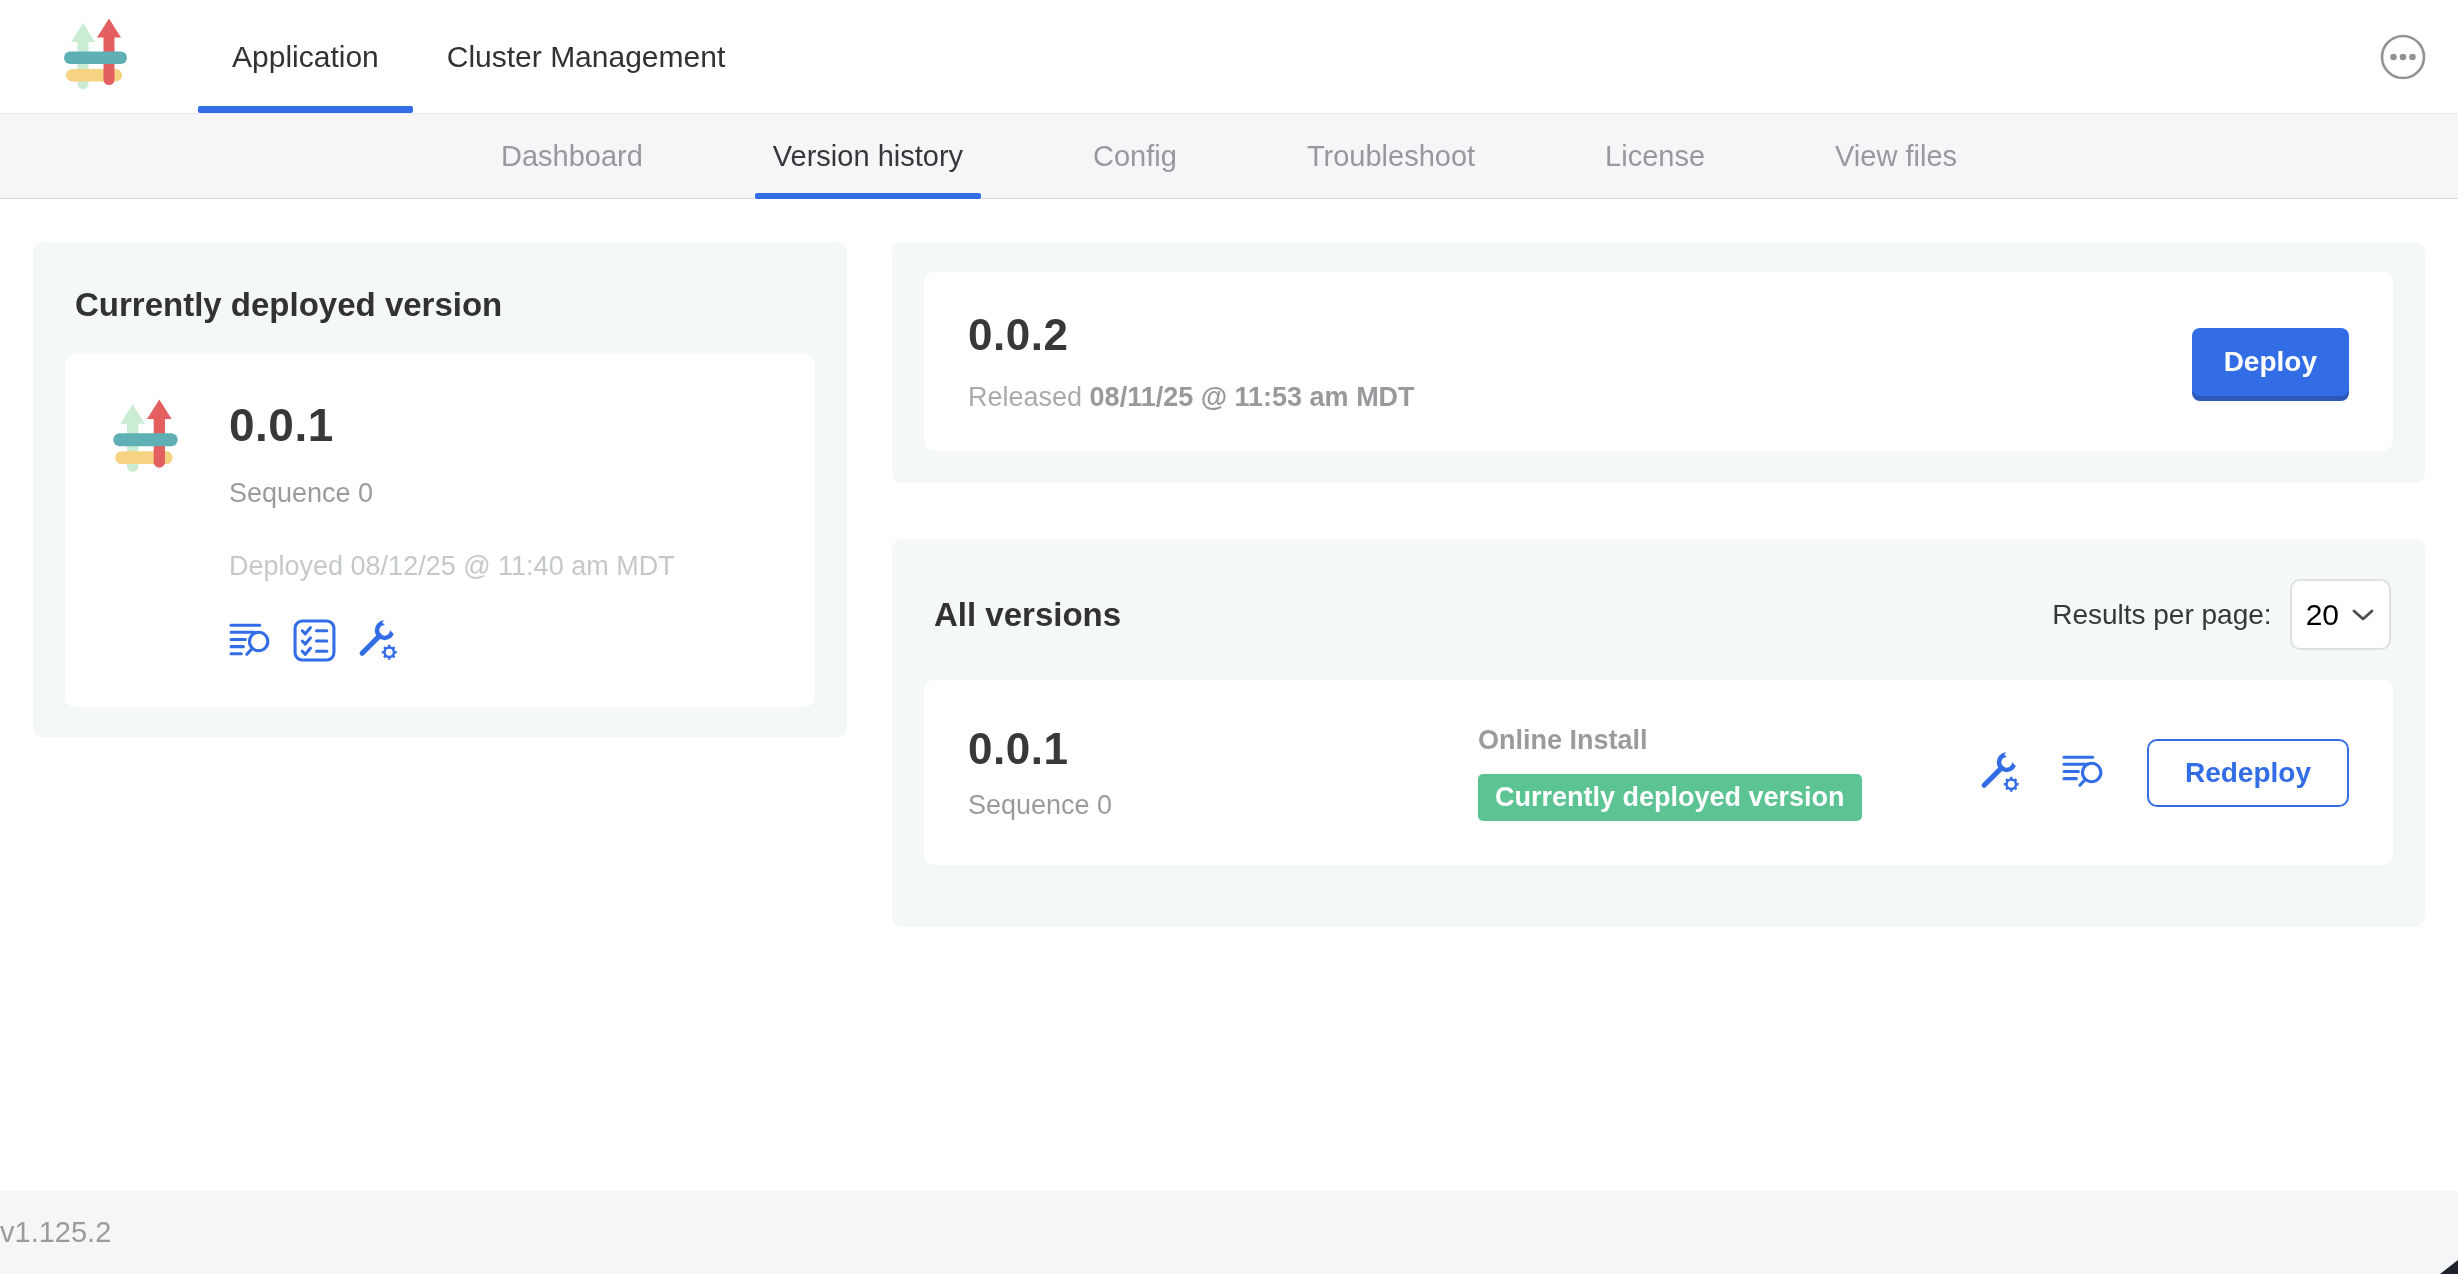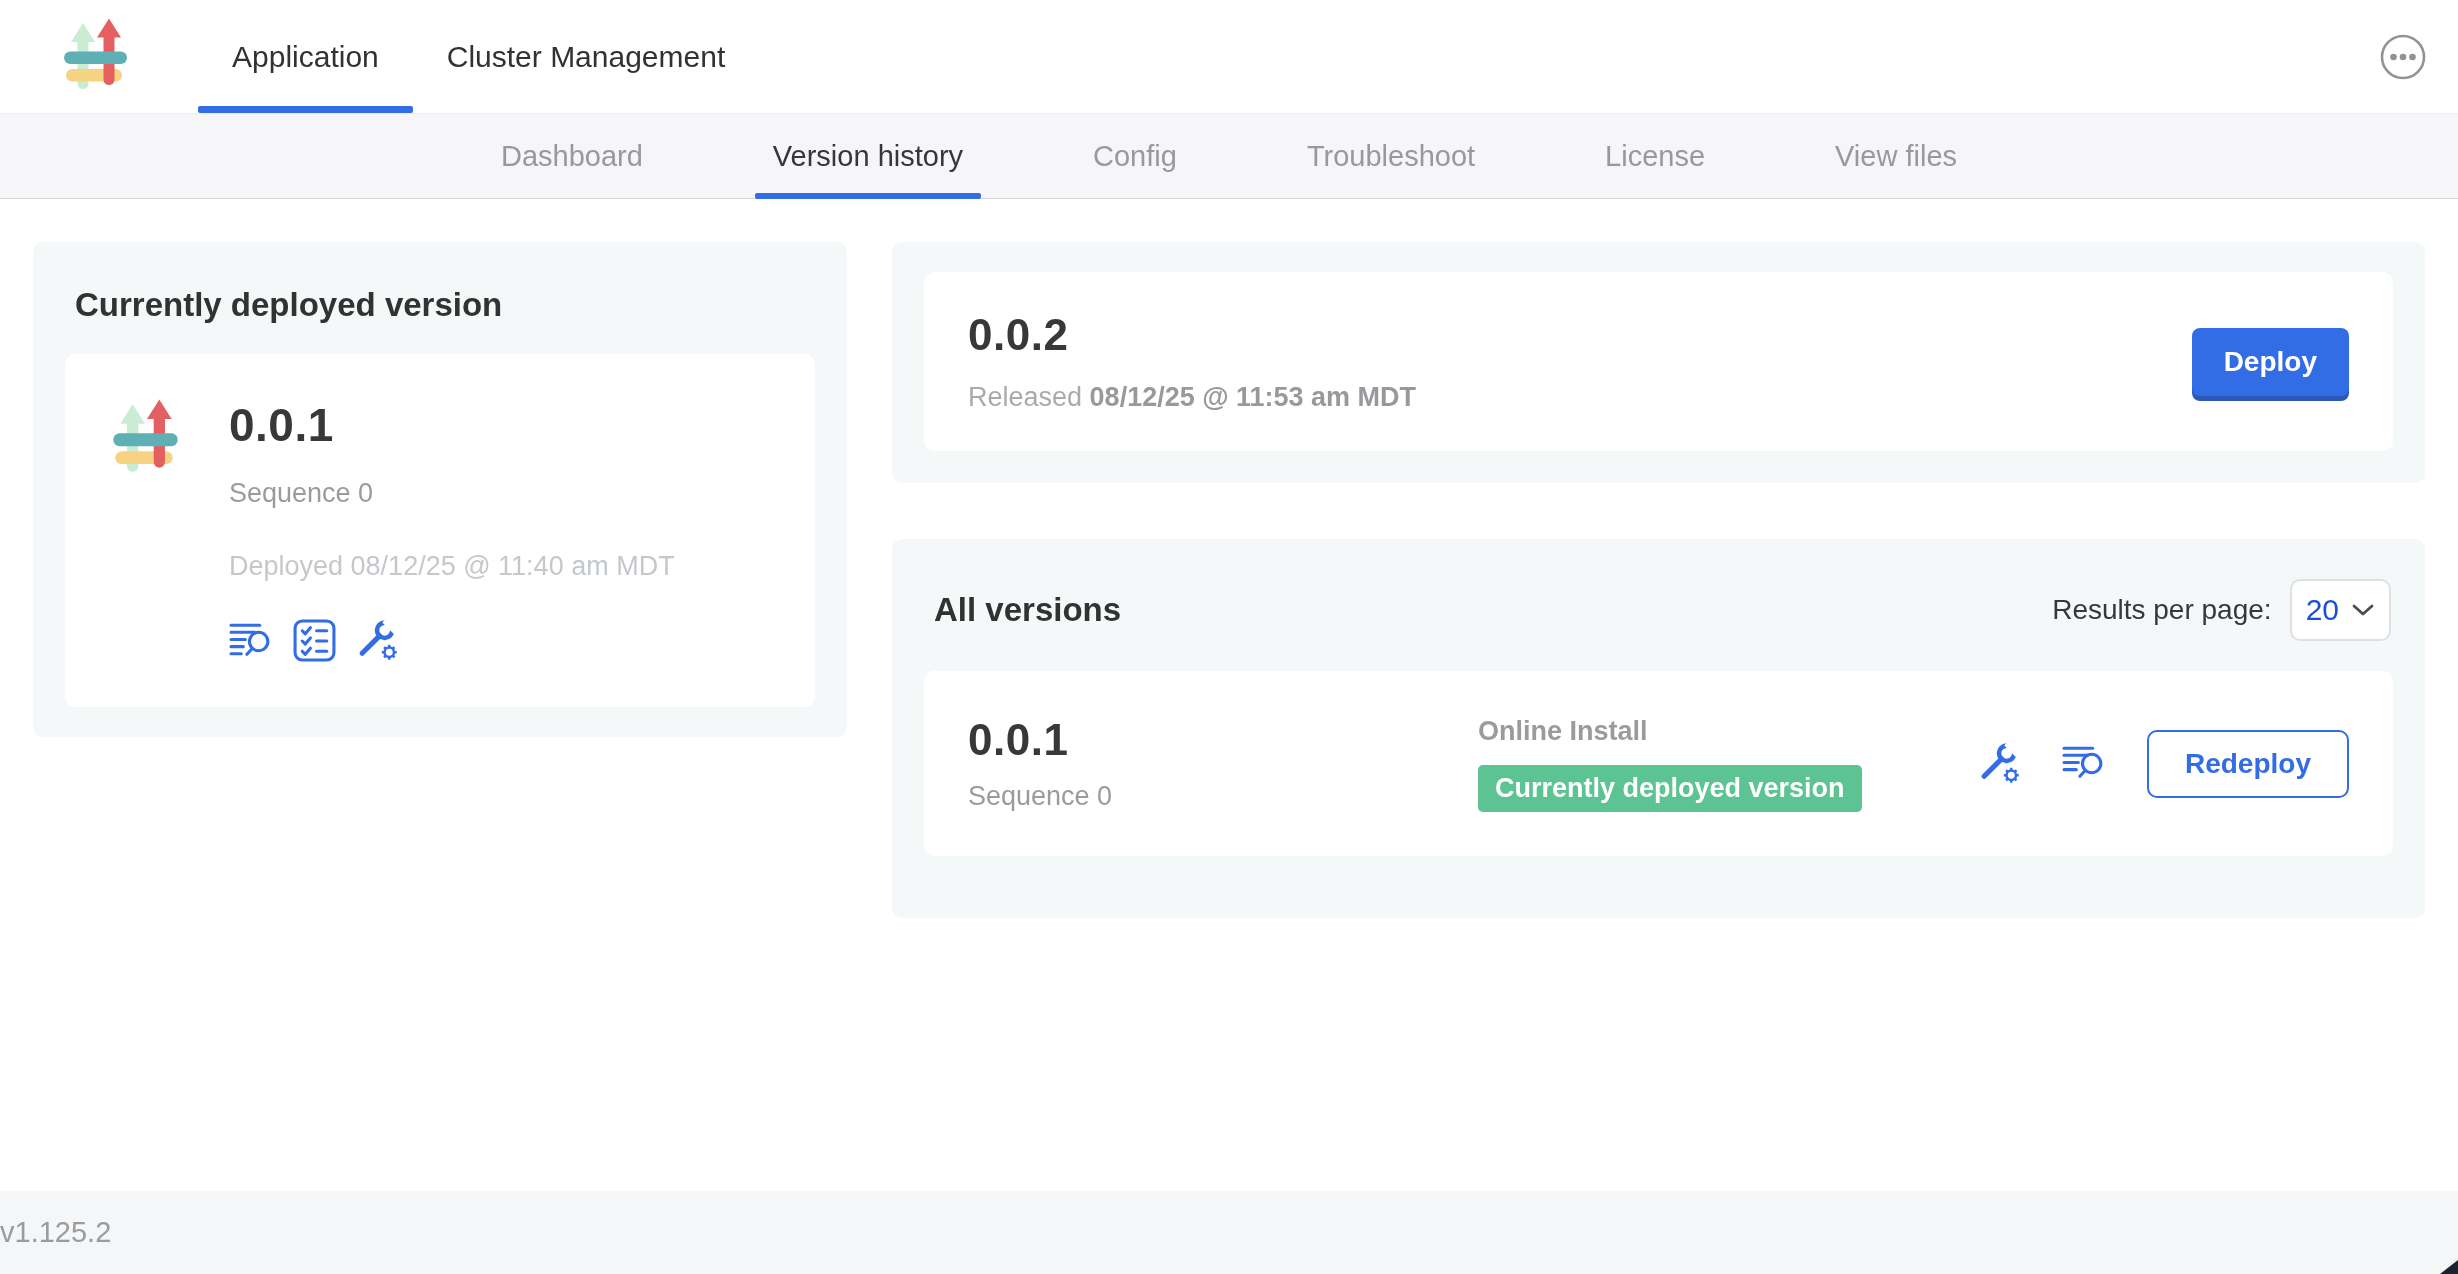--- a/index.html
+++ b/index.html
@@ -84,23 +84,23 @@
     background:#326de6; color:#fff; border:none; border-radius:8px;
     font-size:28px; font-weight:700; padding:18px 32px; cursor:pointer;
     box-shadow:0 5px 0 #2c58ba; font-family:inherit;
   }
 
   
   .versions-card { margin-top:56px; padding-bottom:62px; }
   .per-page { display:flex; align-items:center; gap:18px; }
   .per-page .pp-label { font-size:28px; color:#36383a; }
   .select {
-    background:#fff; border:2px solid #dde1e3; border-radius:10px; height:62px;
+    background:#fff; border:2px solid #dde1e3; border-radius:10px; height:71px;
     min-width:98px; display:flex; align-items:center; justify-content:center;
-    gap:12px; font-size:30px; color:#1d4ed8; cursor:pointer; padding:0 14px;
+    gap:12px; font-size:30px; color:#000000; cursor:pointer; padding:0 14px;
   }
   .version-row { padding:44px; display:flex; align-items:center; }
   .vr-left { width:510px; flex:0 0 auto; }
   .vr-left .version-big { font-size:44px; }
   .vr-left .muted { margin-top:16px; }
   .vr-mid { flex:1 1 auto; display:flex; flex-direction:column; align-items:flex-start; gap:18px; }
   .install-type { font-size:27px; font-weight:700; color:#9b9b9b; }
   .badge {
     background:#5cc392; color:#ffffff; font-size:27px; font-weight:700;
     padding:8px 17px; border-radius:5px;
@@ -252,21 +252,21 @@
     </aside>
 
     <section class="right-col">
 
       <section class="gray-card updates-card">
         <div class="white-card update-row">
           <div>
             <div class="version-big">0.0.2</div>
             <div class="released">
               <span>Released</span>
-              <b>08/12/25 @ 11:53 am MDT</b>
+              <b>08/11/25 @ 11:53 am MDT</b>
             </div>
           </div>
           <button class="btn-primary">Deploy</button>
         </div>
       </section>
 
       <section class="gray-card versions-card">
         <div class="section-head">
           <h2 class="section-title">All versions</h2>
           <div class="per-page">

